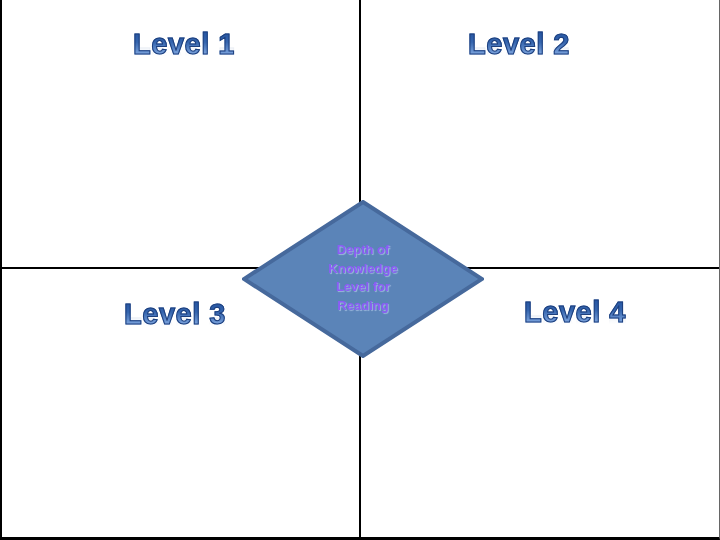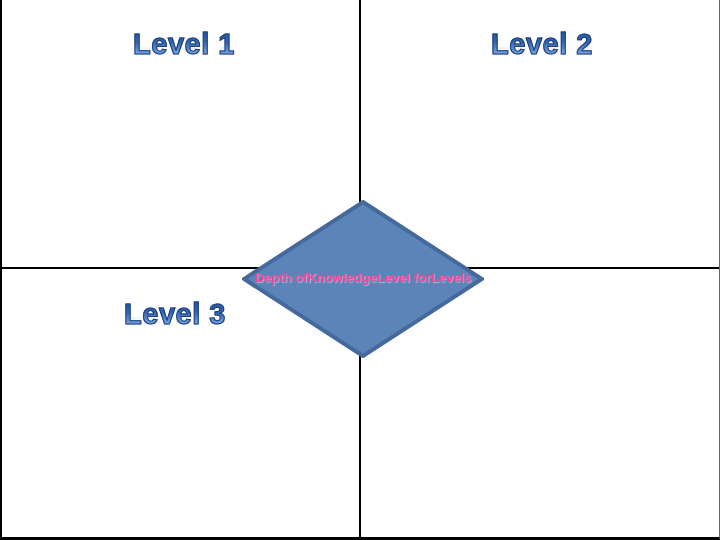--- a/index.html
+++ b/index.html
@@ -43,65 +43,66 @@
     letter-spacing: 0.5px;
     font-family: "Liberation Sans", sans-serif;
     background: linear-gradient(180deg, #1e4e9c 0%, #3565ae 45%, #7ba3dd 80%, #9cc0ea 100%);
     -webkit-background-clip: text;
     background-clip: text;
     color: transparent;
     -webkit-text-stroke: 1px #1d3f7d;
     -webkit-box-reflect: below -20px linear-gradient(rgba(0,0,0,0) 55%, rgba(0,0,0,0.16));
   }
   .lvl1 { left: 82px;  top: 27px;  }
-  .lvl2 { left: 440px; top: 27px;  }
+  .lvl2 { left: 417px; top: 27px;  }
   .lvl3 { left: 73px;  top: 297px; text-align: center; }
   .lvl4 { left: 473px; top: 295px; }
 
   
   .diamond-wrap {
     position: absolute;
     left: 240px; top: 200px;
     width: 242px; height: 158px;
   }
   .diamond-wrap svg { position: absolute; left: 0; top: 0; display: block; }
   .diamond-text {
     position: absolute;
     left: 0; top: 0; right: 0; bottom: 0;
     display: flex;
-    flex-direction: row;
+    flex-direction: column;
     align-items: center;
     justify-content: center;
     text-align: center;
     font-family: "Liberation Sans", sans-serif;
     font-size: 13px;
     font-weight: bold;
     line-height: 18.5px;
-    color: #ec4899;
+    color: #8b5cf6;
     text-shadow: 1px 1px 1px rgba(210,228,250,0.55);
     padding-bottom: 2px;
   }
 </style>
 </head>
 <body>
 
 <div class="slide">
 
   <div class="vline"></div>
   <div class="hline"></div>
 
   <div class="lvl lvl1">Level 1</div>
   <div class="lvl lvl2">Level 2</div>
   <div class="lvl lvl3">Level 3</div>
+  <div class="lvl lvl4">Level 4</div>
 
   <div class="diamond-wrap">
     <svg width="242" height="158" viewBox="0 0 242 158">
       <polygon points="121,2 240,79 121,156 2,79" fill="#5b84b8" stroke="#46699c" stroke-width="4"></polygon>
     </svg>
     <div class="diamond-text">
       <span>Depth of</span>
       <span>Knowledge</span>
       <span>Level for</span>
-      <span>Levels</span>
+      <span>Reading</span>
     </div>
   </div>
 
 </div>
 
 </body></html>

